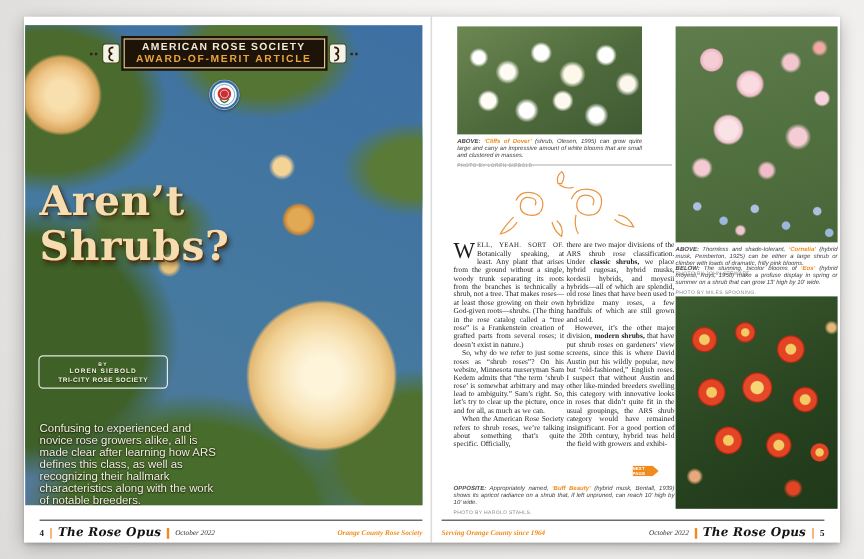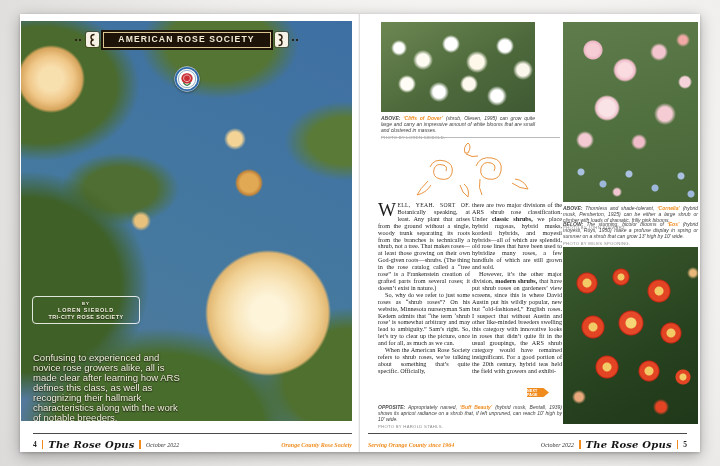--- a/index.html
+++ b/index.html
@@ -153,20 +153,21 @@
     <div class="hero">
       <div class="banner-row">
         <span class="bdots"></span>
         <span class="flourish l">
           <svg viewBox="0 0 10 14" width="10" height="14">
               <path d="M7.5 1.5 C3 1.5 3 6 6.5 6.8 C3 7.6 3 12.5 7.5 12.5" fill="none" stroke="#2b1a08" stroke-width="1.4"></path>
             </svg>
         </span>
         <div class="banner-box">
           <div class="banner-l1">AMERICAN ROSE SOCIETY</div>
+          <div class="banner-l2">AWARD-OF-MERIT ARTICLE</div>
         </div>
         <span class="flourish r">
           <svg viewBox="0 0 10 14" width="10" height="14">
               <path d="M7.5 1.5 C3 1.5 3 6 6.5 6.8 C3 7.6 3 12.5 7.5 12.5" fill="none" stroke="#2b1a08" stroke-width="1.4"></path>
             </svg>
         </span>
         <span class="bdots"></span>
       </div>
 
       <div class="seal">
@@ -174,20 +175,22 @@
           <circle cx="13" cy="13" r="12.4" fill="#f8f7f2" stroke="#9fb0c6" stroke-width="0.6"></circle>
           <circle cx="13" cy="13" r="11.2" fill="none" stroke="#2f6bab" stroke-width="1.8"></circle>
           <circle cx="13" cy="13" r="8.6" fill="#ffffff" stroke="#2f6bab" stroke-width="0.5"></circle>
           <path d="M13 7.2 C16.4 7.2 18.6 9.4 18.6 12.2 C18.6 15.6 16 17.6 13 17.6 C10 17.6 7.4 15.6 7.4 12.2 C7.4 9.4 9.6 7.2 13 7.2 Z" fill="#c92f35"></path>
           <path d="M13 9 C15 9 16.4 10.4 16.4 12.1 C16.4 14.2 14.8 15.6 13 15.6 C11.2 15.6 9.6 14.2 9.6 12.1 C9.6 10.4 11 9 13 9 Z" fill="none" stroke="#ffffff" stroke-width="0.6"></path>
           <path d="M9.3 16.6 Q11 19 13 19.4 Q15 19 16.7 16.6" fill="none" stroke="#2e7a3c" stroke-width="1.1"></path>
         </svg>
       </div>
 
       <div class="title">
+        <div class="t1">Aren’t</div>
+        <div class="t3">Shrubs?</div>
       </div>
 
       <div class="byline">
         <div class="by">BY</div>
         <div class="byname">LOREN SIEBOLD</div>
         <div class="bysoc">TRI-CITY ROSE SOCIETY</div>
       </div>
 
       <p class="intro">Confusing to experienced and novice rose growers alike, all is made clear after learning how ARS defines this class, as well as recognizing their hallmark characteristics along with the work of notable breeders.</p>
     </div>

